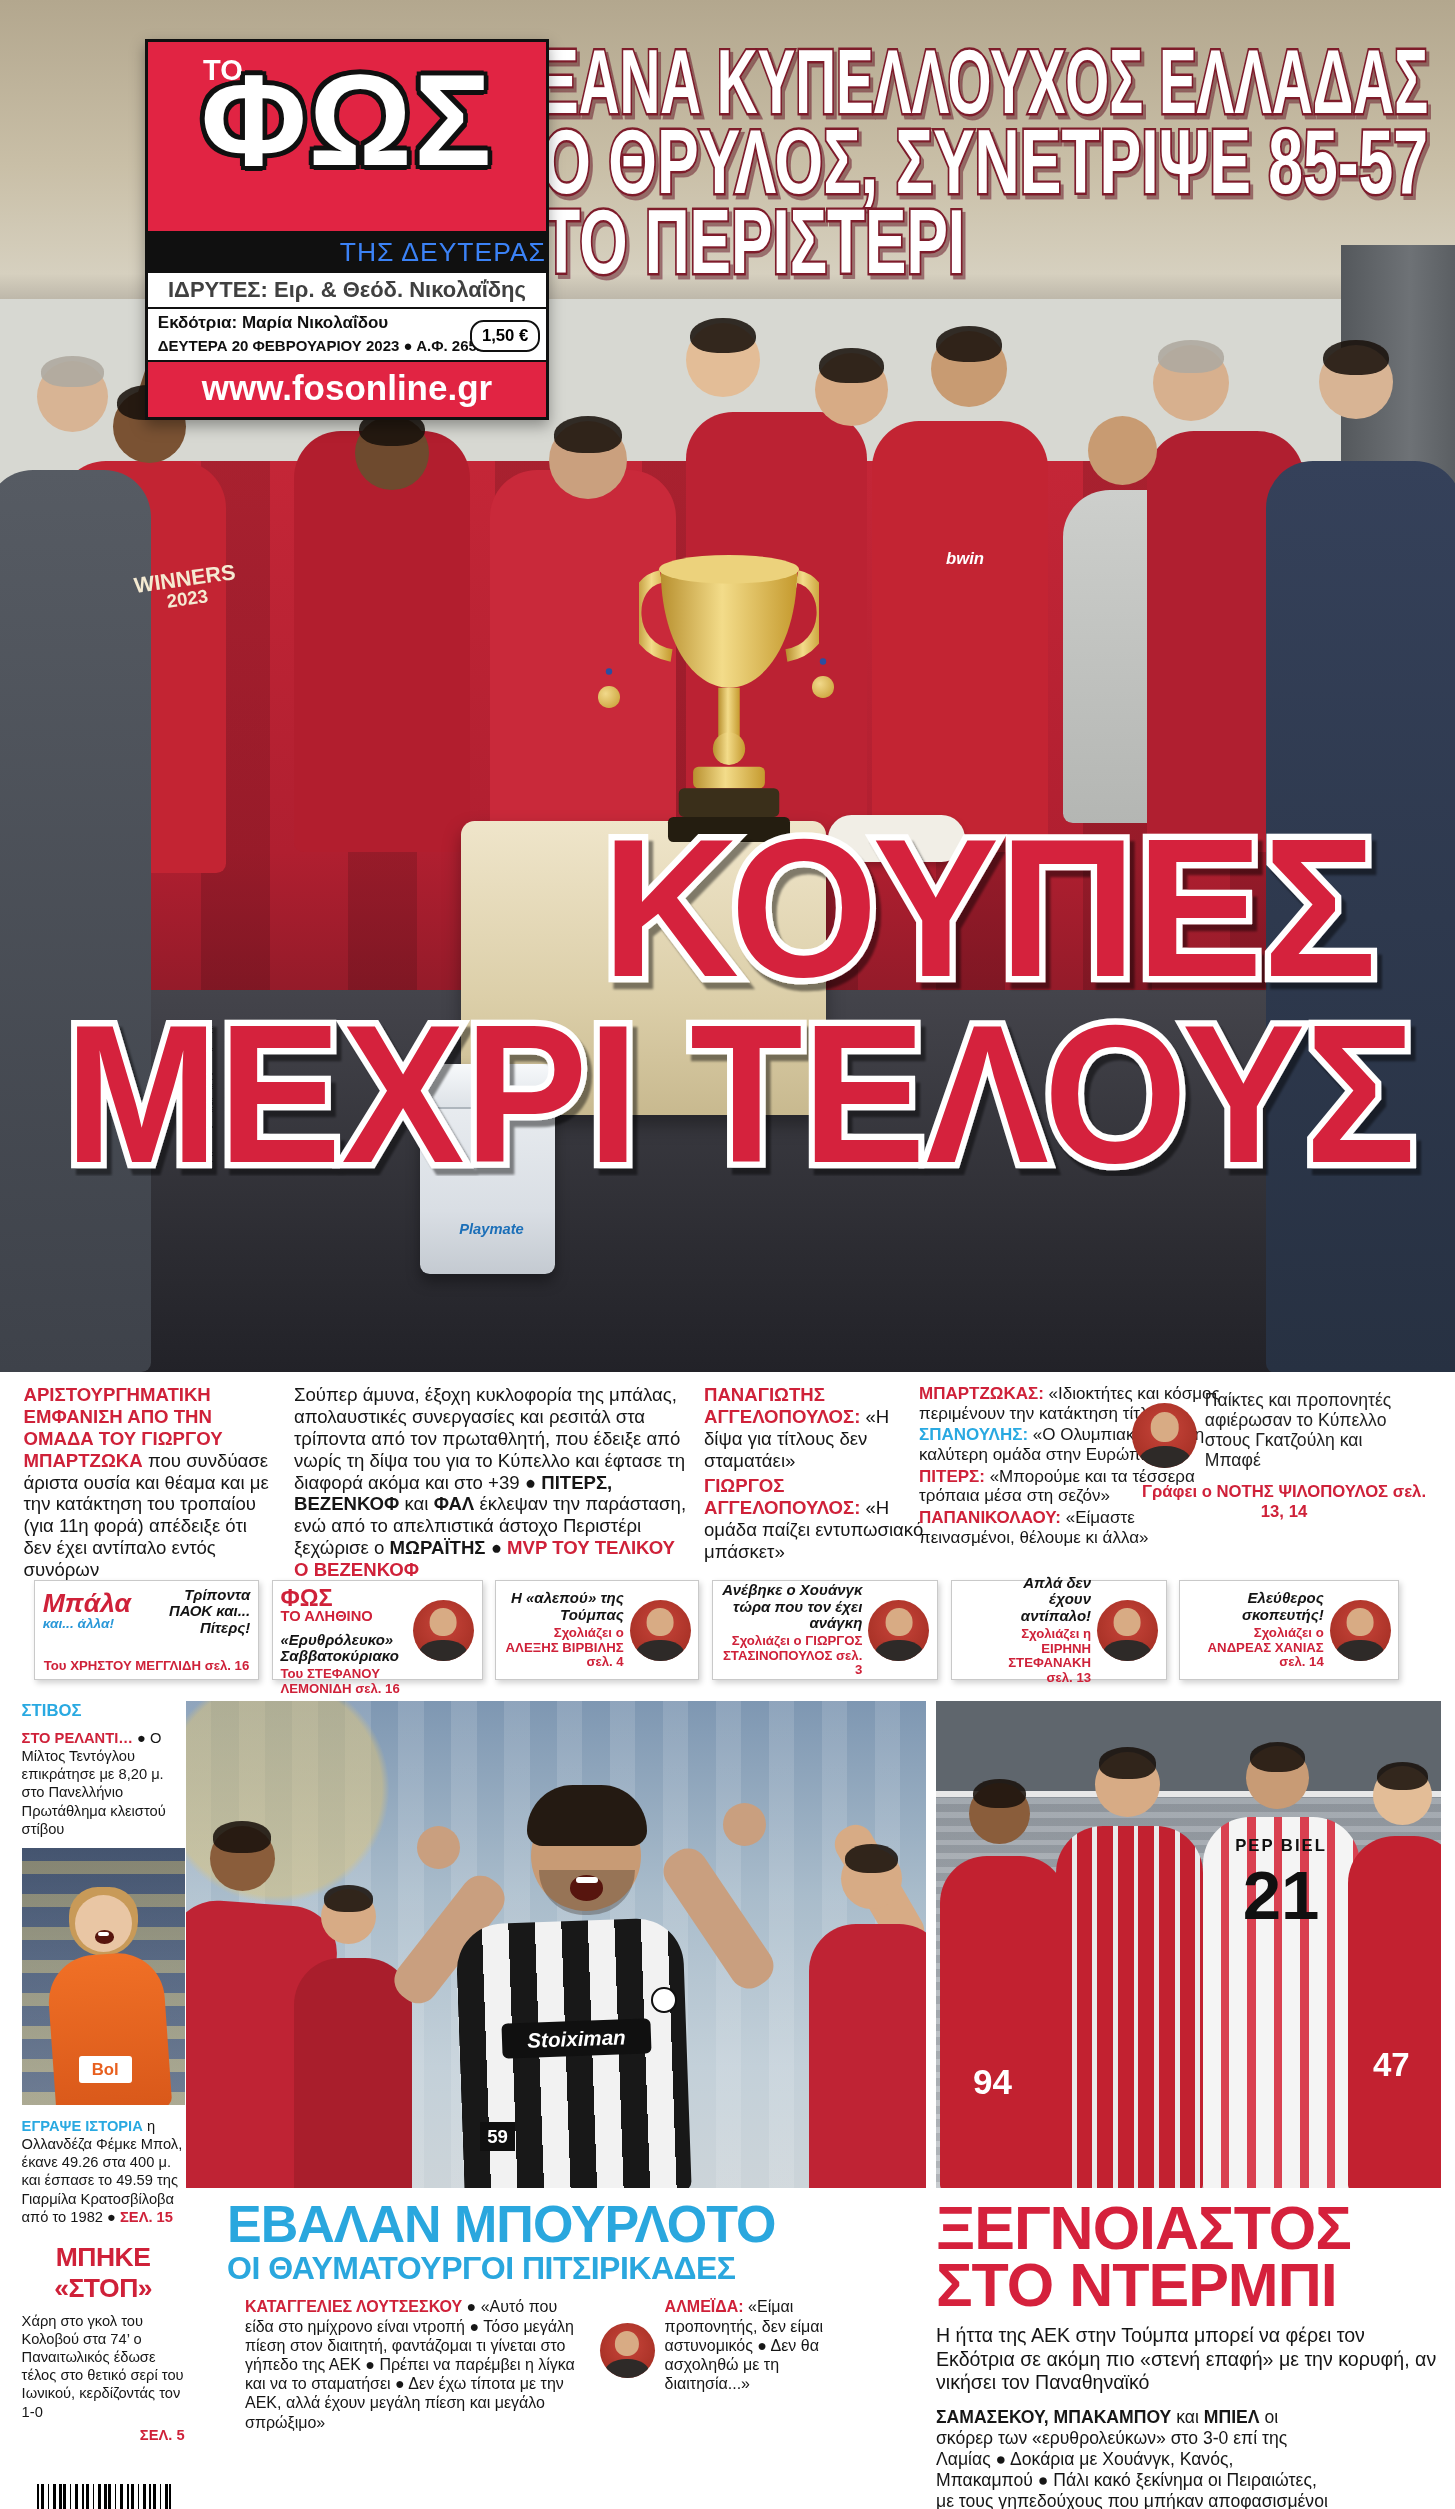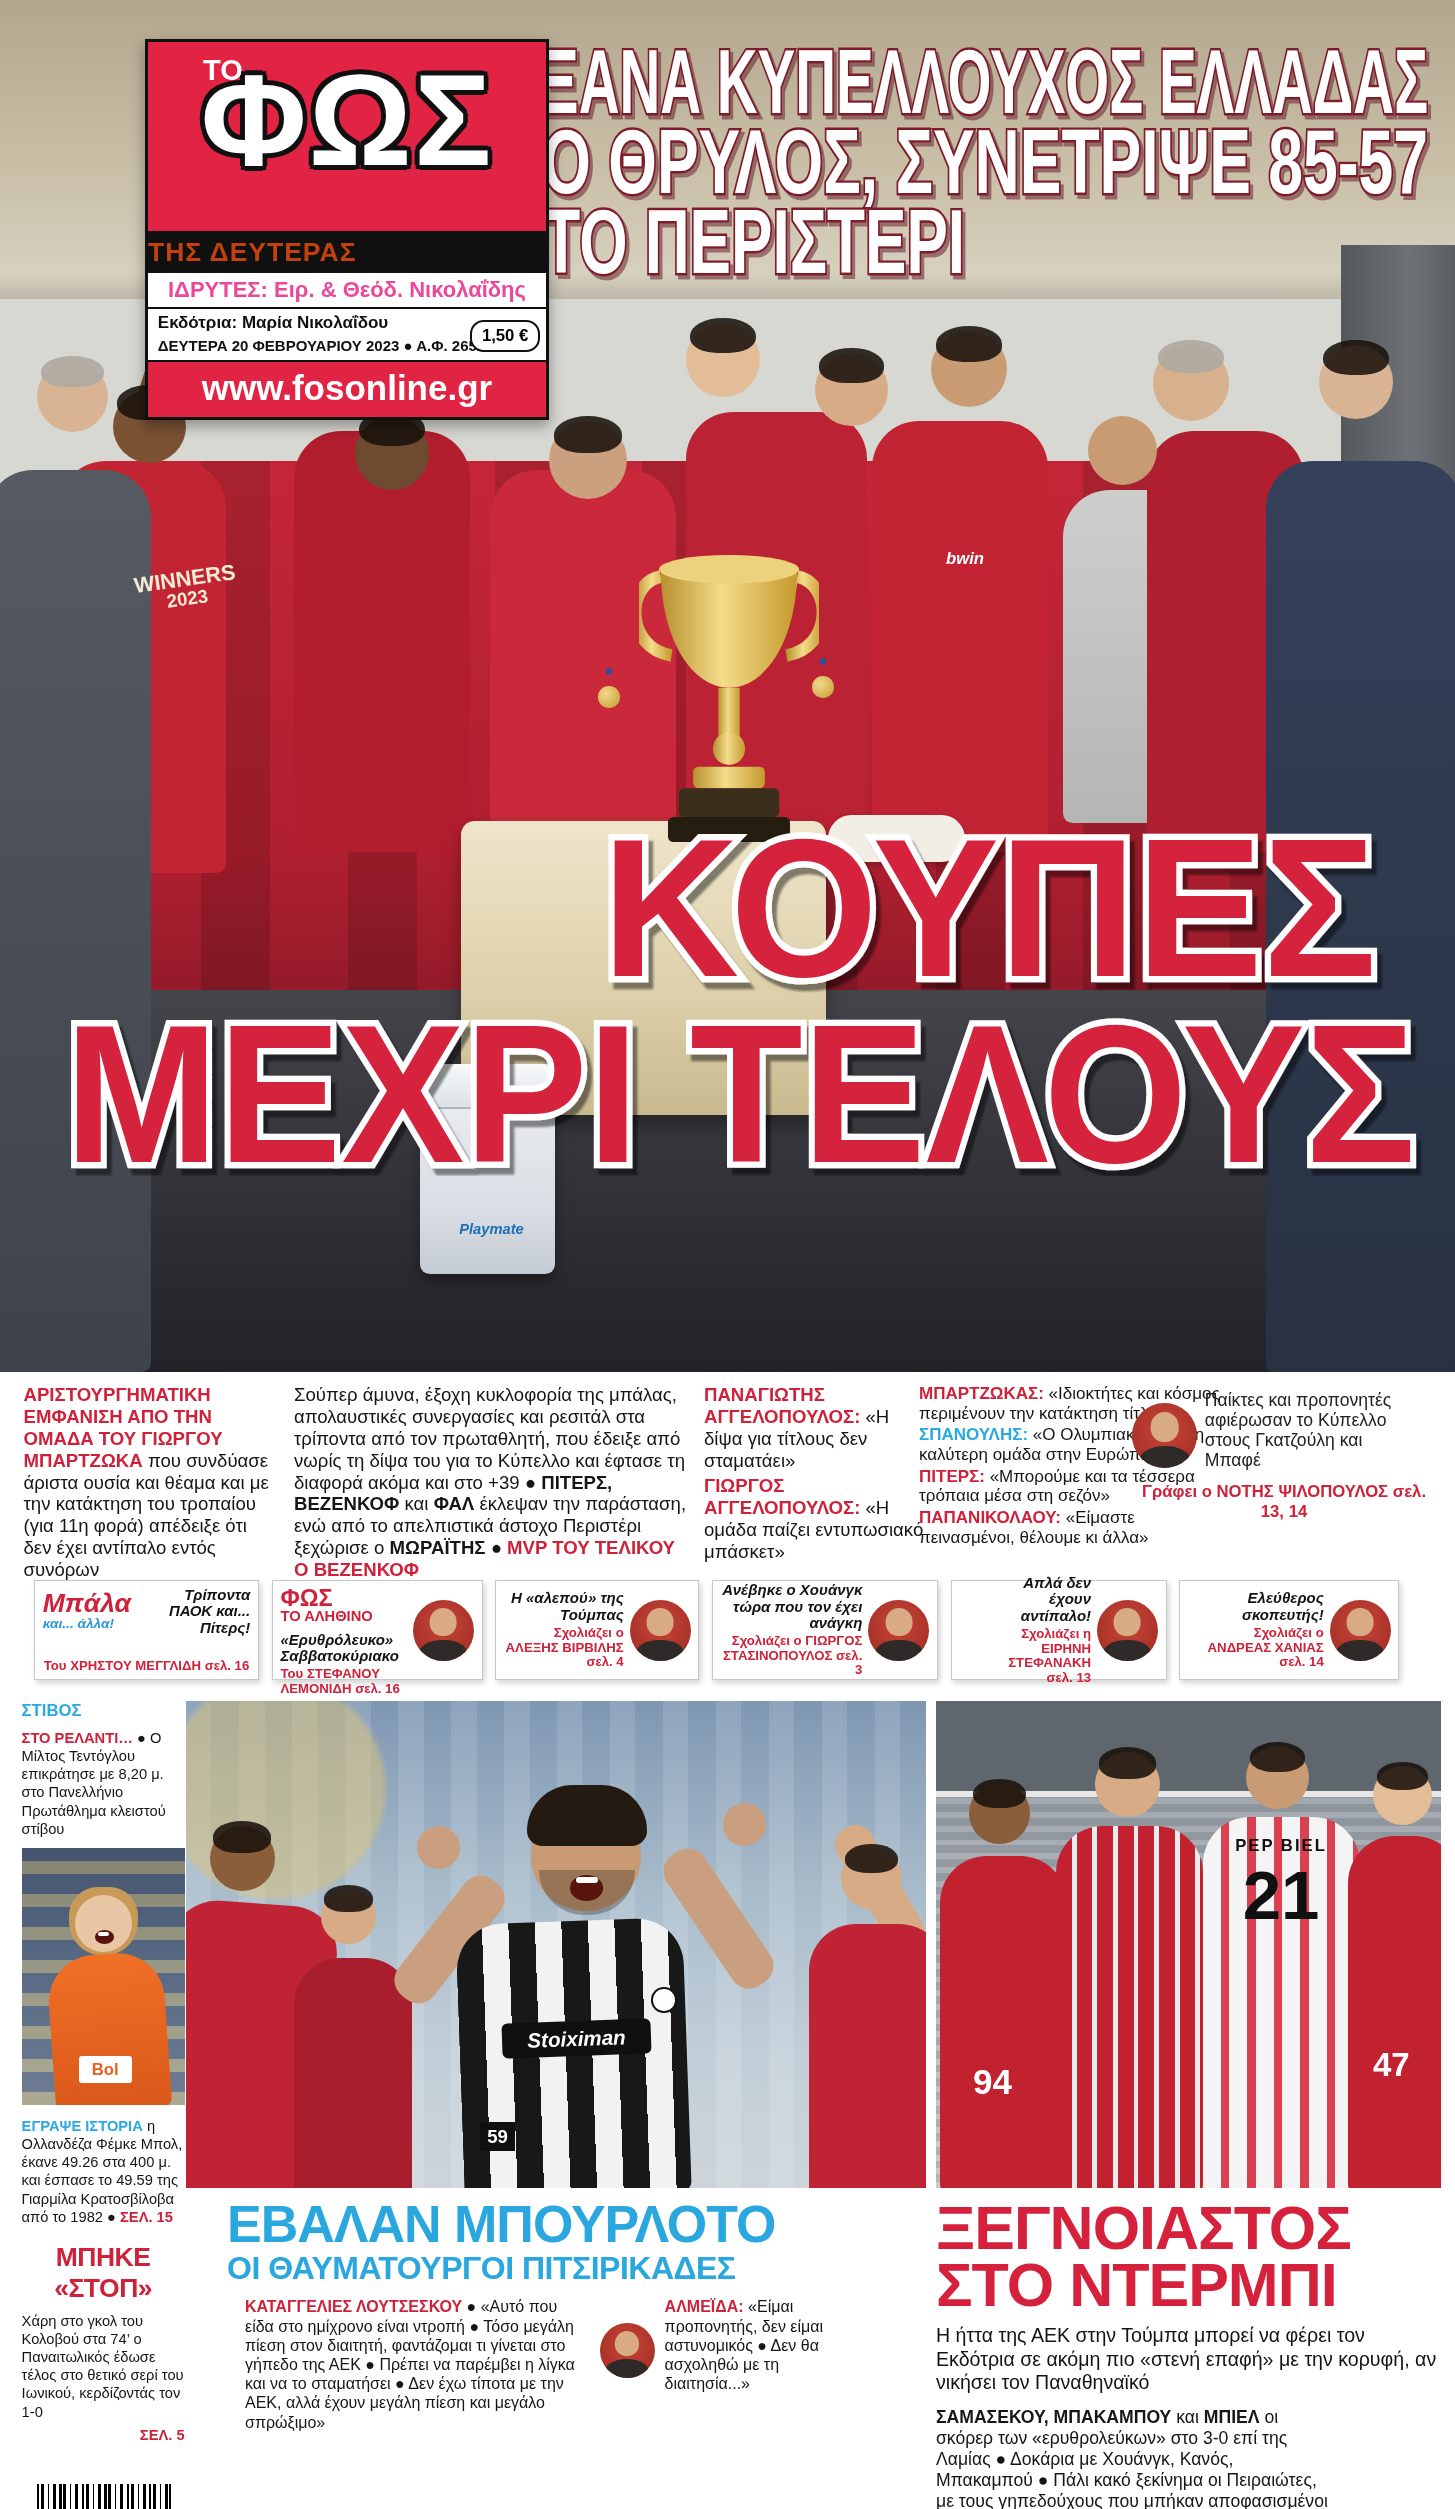--- a/index.html
+++ b/index.html
@@ -40,22 +40,22 @@
   .cooler { position:absolute; background:linear-gradient(180deg,#eef1f4,#d9dee4 70%,#c4cad1); border-radius:9.8px; box-shadow:0 7.8px 13.7px rgba(0,0,0,.35); }
   .cooler-lid { position:absolute; left:0; right:0; top:0; height:45px; background:linear-gradient(180deg,#f7f9fb,#dde2e7); border-radius:9.8px 9.8px 3.9px 3.9px; border-bottom:2.9px solid #aeb6bd; }
   .cooler-label { position:absolute; left:0; right:0; bottom:37px; text-align:center; color:#1b6fb8; font-style:italic; font-weight:bold; font-size:14.7px;padding-left:8px; }
 
   
   .masthead { position:absolute; left:145px; top:39px; width:404px; border:3.9px solid #101010; background:#fff; box-shadow:0 5.9px 13.7px rgba(0,0,0,.35); }
   .logo-box { position:relative; background:#e12443; height:192px; border-bottom:3.9px solid #101010; }
   .logo-to { position:absolute; left:55px; top:11.8px; color:#fff; font-weight:bold; font-size:29px; }
   .logo-fos { position:absolute; left:0; right:0; top:7.8px; text-align:center; color:#fff; font-weight:bold; font-size:129px; line-height:1.1; letter-spacing:2px;
       text-shadow:4.9px 0 0 #101010,-4.9px 0 0 #101010,0 4.9px 0 #101010,0 -4.9px 0 #101010,3.9px 3.9px 0 #101010,-3.9px 3.9px 0 #101010,3.9px -3.9px 0 #101010,-3.9px -3.9px 0 #101010; }
-  .logo-strip { background:#101010; color:#c2410c; font-weight:bold; font-size:26.5px; text-align:left; padding:2.9px 0 4.9px; letter-spacing:1px; }
-  .founders { background:#fff; color:#ec4899; font-weight:bold; font-size:22px; text-align:center; padding:3.9px 0; border-bottom:2.9px solid #101010; }
+  .logo-strip { background:#101010; color:#3b82f6; font-weight:normal; font-size:26.5px; text-align:right; padding:2.9px 0 4.9px; letter-spacing:1px; }
+  .founders { background:#fff; color:#404040; font-weight:bold; font-size:22px; text-align:center; padding:3.9px 0; border-bottom:2.9px solid #101010; }
   .pub-box { position:relative; background:#fff; padding:4.9px 9.8px 5.9px; border-bottom:2.9px solid #101010; }
   .pub-row { font-weight:bold; font-size:17px; color:#101010; }
   .date-row { font-weight:bold; font-size:15px; color:#101010; margin-top:3.9px; }
   .price-badge { position:absolute; right:5.9px; top:11.8px; border:2.5px solid #101010; border-radius:13.7px; background:#fff;
       font-weight:bold; font-size:16.7px; padding:3.9px 9.8px; }
   .site-bar { background:#e12443; color:#fff; font-weight:bold; font-size:35px; text-align:center; padding:5.9px 0 8.8px; }
 
   svg text { font-family:"Liberation Sans", sans-serif; }
   .tl { font-weight:bold; font-size:92px; fill:#ffffff; stroke:#7e1a2b; stroke-width:5px; paint-order:stroke; }
   .bl { font-weight:bold; fill:#d5213c; stroke:#ffffff; paint-order:stroke; }

